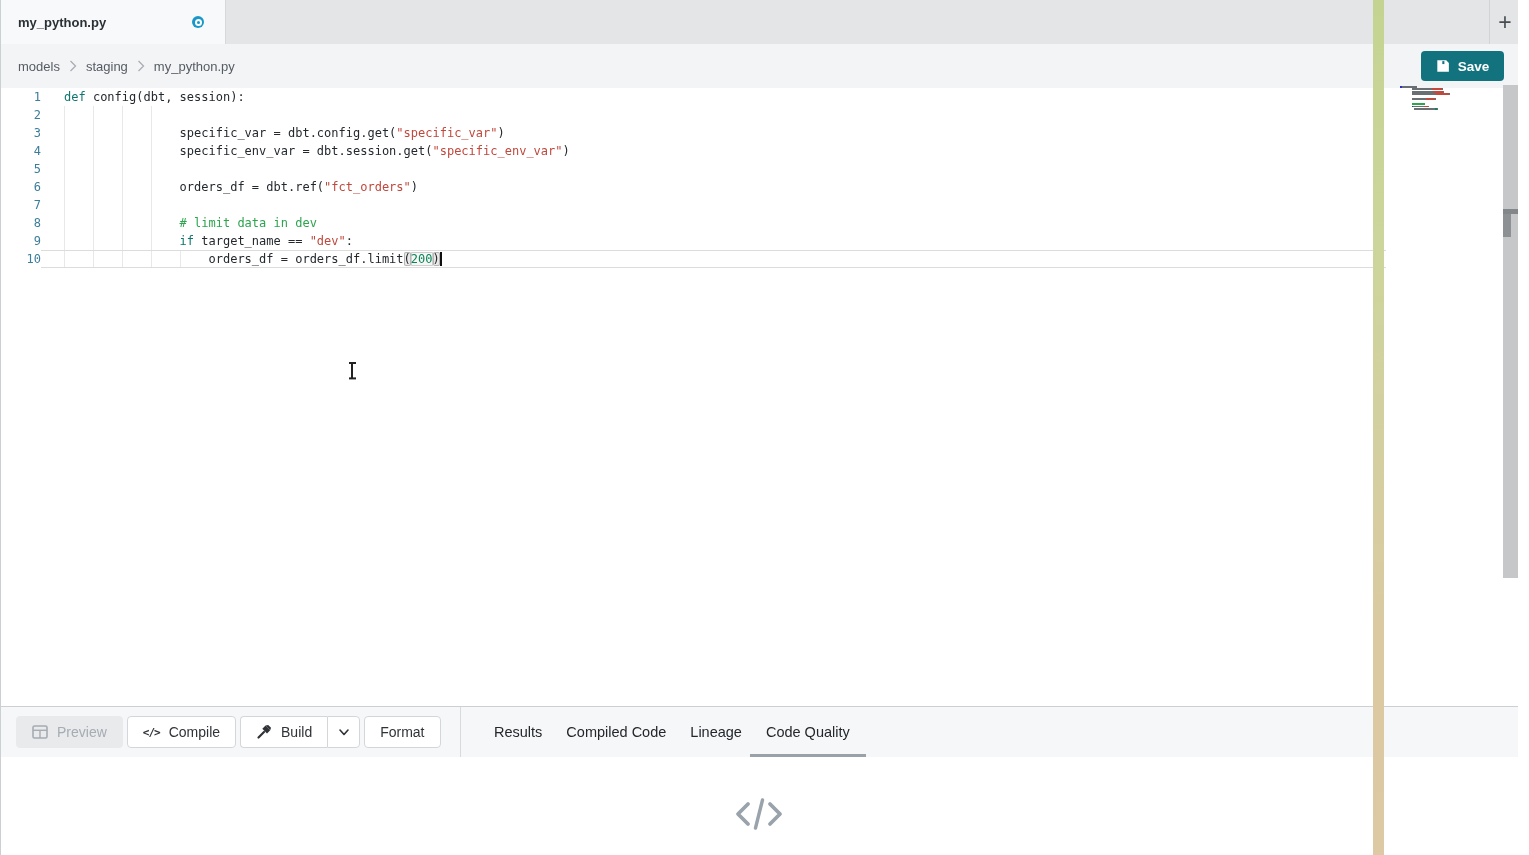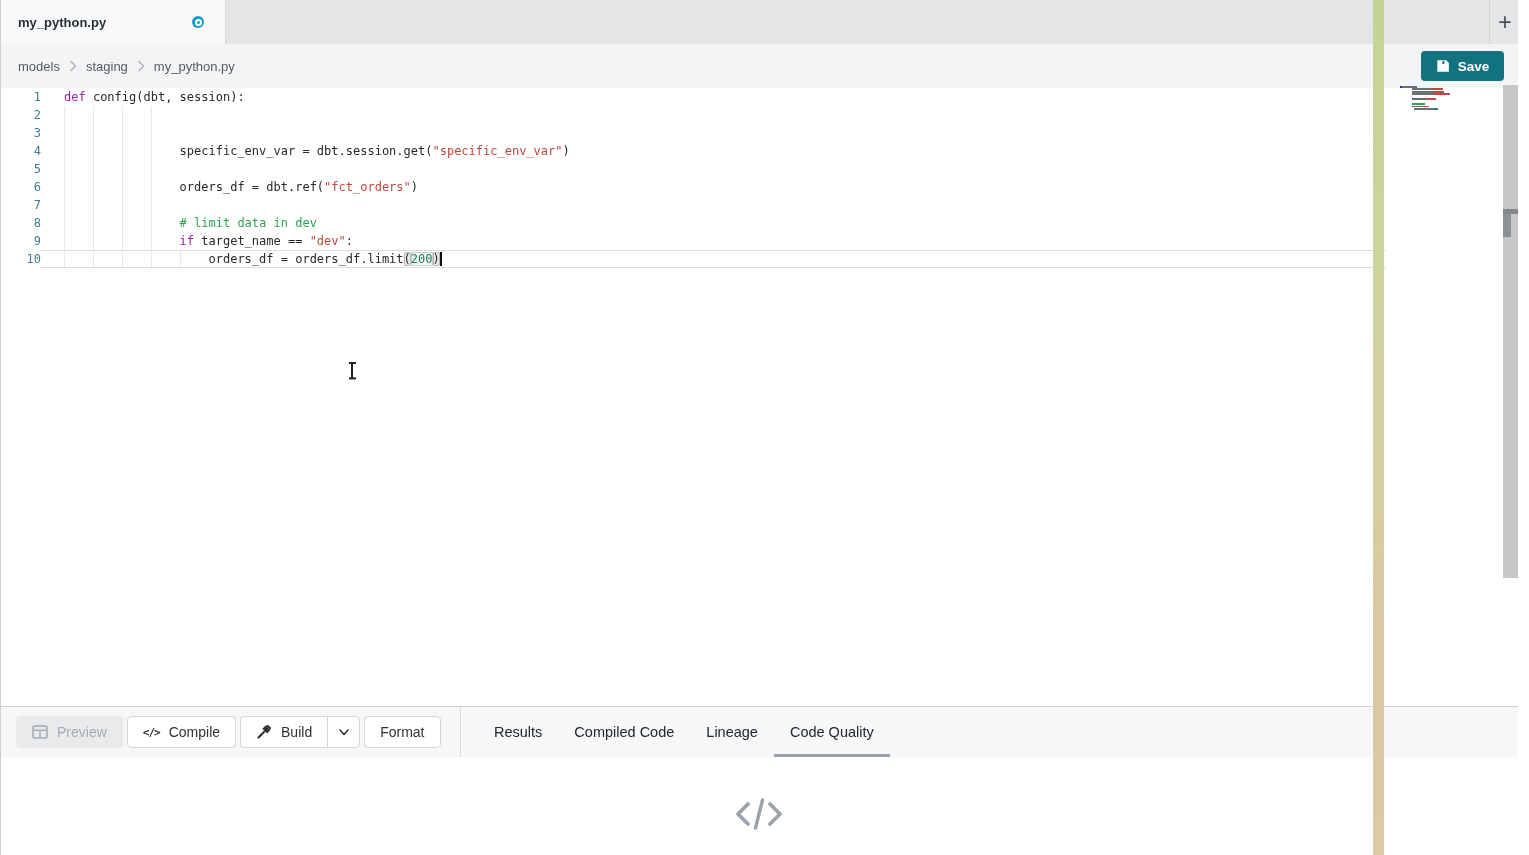--- a/index.html
+++ b/index.html
@@ -35,21 +35,21 @@
     font-size:13.5px; font-weight:600; cursor:pointer; }
 
   
   .editor { position:absolute; left:0; top:88px; width:1518px; height:618px; background:#fff;
     font-family:"DejaVu Sans Mono", monospace; font-size:12px; }
   .code-rows { position:absolute; left:0; top:0; width:1400px; }
   .row { display:flex; height:18px; }
   .gutter-num { flex:0 0 41px; width:41px; text-align:right; color:#3b7d9a; line-height:18px; }
   .code { white-space:pre; padding-left:23px; line-height:18px; color:#24292e; }
   .row.current .code { width:1345px; border-top:1px solid #dcdcdc; border-bottom:1px solid #dcdcdc; line-height:16px; }
-  .tk-kw { color:#a21caf; }
+  .tk-kw { color:#0f766e; }
   .tk-str { color:#c0483c; }
   .tk-com { color:#2da44e; }
   .tk-nm { color:#098658; background:#f6f6f6; box-shadow:inset 0 0 0 1px #cfcfcf; border-radius:1px; }
   .tk-brm { background:#e9e9e9; box-shadow:inset 0 0 0 1px #b5b5b5; border-radius:2px; }
   .caret { display:inline-block; width:2px; height:14px; background:#101010; vertical-align:-3px; }
   .guides div { position:absolute; width:1px; background:#e8e8e8; }
 
   
   .g0 { left:64px;  top:18px;  height:162px; }
   .g1 { left:93px;  top:18px;  height:162px; }
@@ -76,21 +76,21 @@
     border-top:1px solid #cdd0d3; }
   .toolbar-buttons { position:absolute; left:16px; top:9px; display:flex; gap:4px; align-items:center; }
   .btn { height:32px; background:#fff; border:1px solid #d4d7da; border-radius:4px; display:flex;
     align-items:center; gap:9px; padding:0 15px; font-size:14px; color:#2f3337; cursor:pointer; white-space:nowrap; }
   .btn.disabled { background:#e8eaec; border-color:#e8eaec; color:#a6acb2; cursor:default; }
   .btn-group { display:flex;justify-content:flex-end; }
   .btn-group .btn { border-radius:4px 0 0 4px; border-right:none; }
   .split-chev { width:33px; height:32px; background:#fff; border:1px solid #d4d7da; border-radius:0 4px 4px 0;
     display:flex; align-items:center; justify-content:center; cursor:pointer; }
   .toolbar-sep { position:absolute; left:460px; top:0; width:1px; height:50px; background:#d8dbdd; }
-  .bottom-tabs { position:absolute; left:492px; top:0; height:50px; display:flex; gap:28px; align-items:stretch; }
+  .bottom-tabs { position:absolute; left:492px; top:0; height:50px; display:flex; gap:20px; align-items:stretch; }
   .btab { font-size:14.5px; color:#23272b; position:relative; display:flex; align-items:center; padding:0 2px; cursor:pointer; }
   .btab.active::after { content:""; position:absolute; left:-14px; right:-14px; bottom:-1px; height:4px; background:#9aa1a7; }
 
   
   .bottom-panel { position:absolute; left:0; top:757px; width:1518px; height:98px; background:#fff;
     display:flex; justify-content:center; }
   .code-placeholder { margin-top:40px; }
 
   .icon { display:flex; align-items:center; }
   .compile-glyph { font-family:"DejaVu Sans Mono", monospace; font-size:11px; font-weight:bold; letter-spacing:-1px; }
@@ -148,20 +148,21 @@
     <div class="code-rows">
         <div class="row">
           <div class="gutter-num">1</div>
           <div class="code"><span></span><span class="tk-kw">def</span><span class="tk-pl"> config(dbt, session):</span></div>
         </div>
         <div class="row">
           <div class="gutter-num">2</div>
         </div>
         <div class="row">
           <div class="gutter-num">3</div>
+          <div class="code"><span>                </span><span class="tk-pl">specific_var = dbt.config.get(</span><span class="tk-str">"specific_var"</span><span class="tk-pl">)</span></div>
         </div>
         <div class="row">
           <div class="gutter-num">4</div>
           <div class="code"><span>                </span><span class="tk-pl">specific_env_var = dbt.session.get(</span><span class="tk-str">"specific_env_var"</span><span class="tk-pl">)</span></div>
         </div>
         <div class="row">
           <div class="gutter-num">5</div>
           <div class="code"><span></span></div>
         </div>
         <div class="row">

